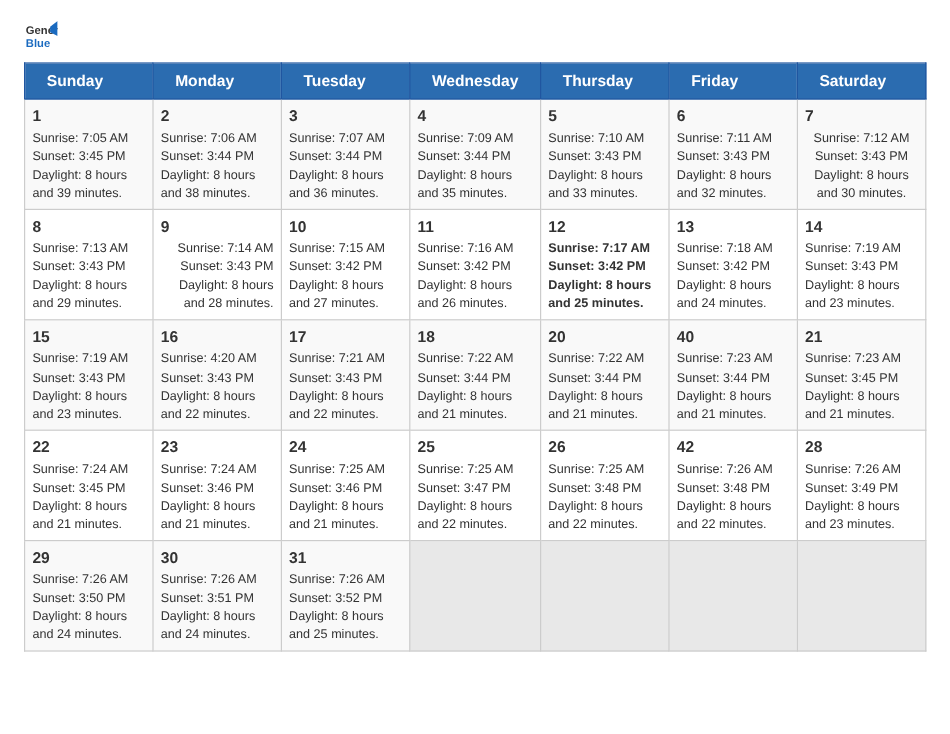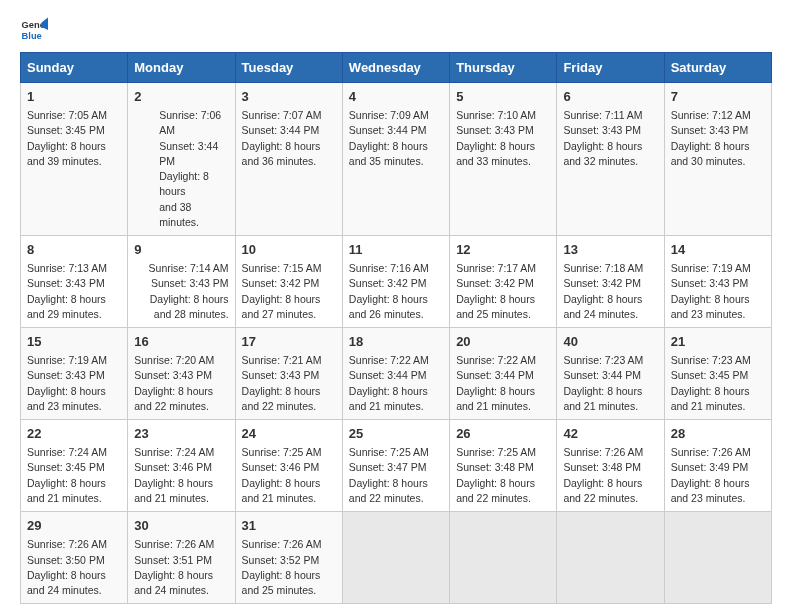--- a/index.html
+++ b/index.html
@@ -47,21 +47,21 @@
       width: 100%;
       border-collapse: collapse;
       margin-top: 8px;
       font-size: 11px;
     }
     .calendar thead tr th {
       background: #2b6cb0;
       color: #fff;
       font-size: 13px;
       font-weight: bold;
-      padding: 7px 6px;
+      padding: 7px 18px;
       border: 1px solid #2056a0;
       text-align: left;
     }
     .calendar tbody tr td {
       border: 1px solid #ccc;
       vertical-align: top;
       padding: 5px 6px;
       width: calc(100%/7);
       min-height: 80px;
       background: #fff;
@@ -121,21 +121,21 @@
     <tr>
           <td>
             <span class="day-num">1</span>
             <div class="day-info" style="white-space: pre-line;">Sunrise: 7:05 AM
 Sunset: 3:45 PM
 Daylight: 8 hours
 and 39 minutes.</div>
           </td>
           <td>
             <span class="day-num">2</span>
-            <div class="day-info" style="white-space: pre-line; margin-left: 25px;">Sunrise: 7:06 AM
+            <div class="day-info" style="white-space: pre-line;">Sunrise: 7:06 AM
 Sunset: 3:44 PM
 Daylight: 8 hours
 and 38 minutes.</div>
           </td>
           <td>
             <span class="day-num">3</span>
             <div class="day-info" style="white-space: pre-line;">Sunrise: 7:07 AM
 Sunset: 3:44 PM
 Daylight: 8 hours
 and 36 minutes.</div>
@@ -156,21 +156,21 @@
           </td>
           <td>
             <span class="day-num">6</span>
             <div class="day-info" style="white-space: pre-line;">Sunrise: 7:11 AM
 Sunset: 3:43 PM
 Daylight: 8 hours
 and 32 minutes.</div>
           </td>
           <td>
             <span class="day-num">7</span>
-            <div class="day-info" style="white-space: pre-line;">Sunrise: 7:12 AM
+            <div class="day-info" style="white-space: pre-line; text-align: center;">Sunrise: 7:12 AM
 Sunset: 3:43 PM
 Daylight: 8 hours
 and 30 minutes.</div>
           </td>
         </tr>
         <tr>
           <td>
             <span class="day-num">8</span>
             <div class="day-info" style="white-space: pre-line;">Sunrise: 7:13 AM
 Sunset: 3:43 PM
@@ -193,21 +193,21 @@
           </td>
           <td>
             <span class="day-num">11</span>
             <div class="day-info" style="white-space: pre-line;">Sunrise: 7:16 AM
 Sunset: 3:42 PM
 Daylight: 8 hours
 and 26 minutes.</div>
           </td>
           <td>
             <span class="day-num">12</span>
-            <div class="day-info" style="white-space: pre-line;">Sunrise: 7:17 AM
+            <div class="day-info" style="white-space: pre-line; font-weight: bold;">Sunrise: 7:17 AM
 Sunset: 3:42 PM
 Daylight: 8 hours
 and 25 minutes.</div>
           </td>
           <td>
             <span class="day-num">13</span>
             <div class="day-info" style="white-space: pre-line;">Sunrise: 7:18 AM
 Sunset: 3:42 PM
 Daylight: 8 hours
 and 24 minutes.</div>
@@ -223,21 +223,21 @@
         <tr>
           <td>
             <span class="day-num">15</span>
             <div class="day-info" style="white-space: pre-line;">Sunrise: 7:19 AM
 Sunset: 3:43 PM
 Daylight: 8 hours
 and 23 minutes.</div>
           </td>
           <td>
             <span class="day-num">16</span>
-            <div class="day-info" style="white-space: pre-line;">Sunrise: 7:20 AM
+            <div class="day-info" style="white-space: pre-line;">Sunrise: 4:20 AM
 Sunset: 3:43 PM
 Daylight: 8 hours
 and 22 minutes.</div>
           </td>
           <td>
             <span class="day-num">17</span>
             <div class="day-info" style="white-space: pre-line;">Sunrise: 7:21 AM
 Sunset: 3:43 PM
 Daylight: 8 hours
 and 22 minutes.</div>

